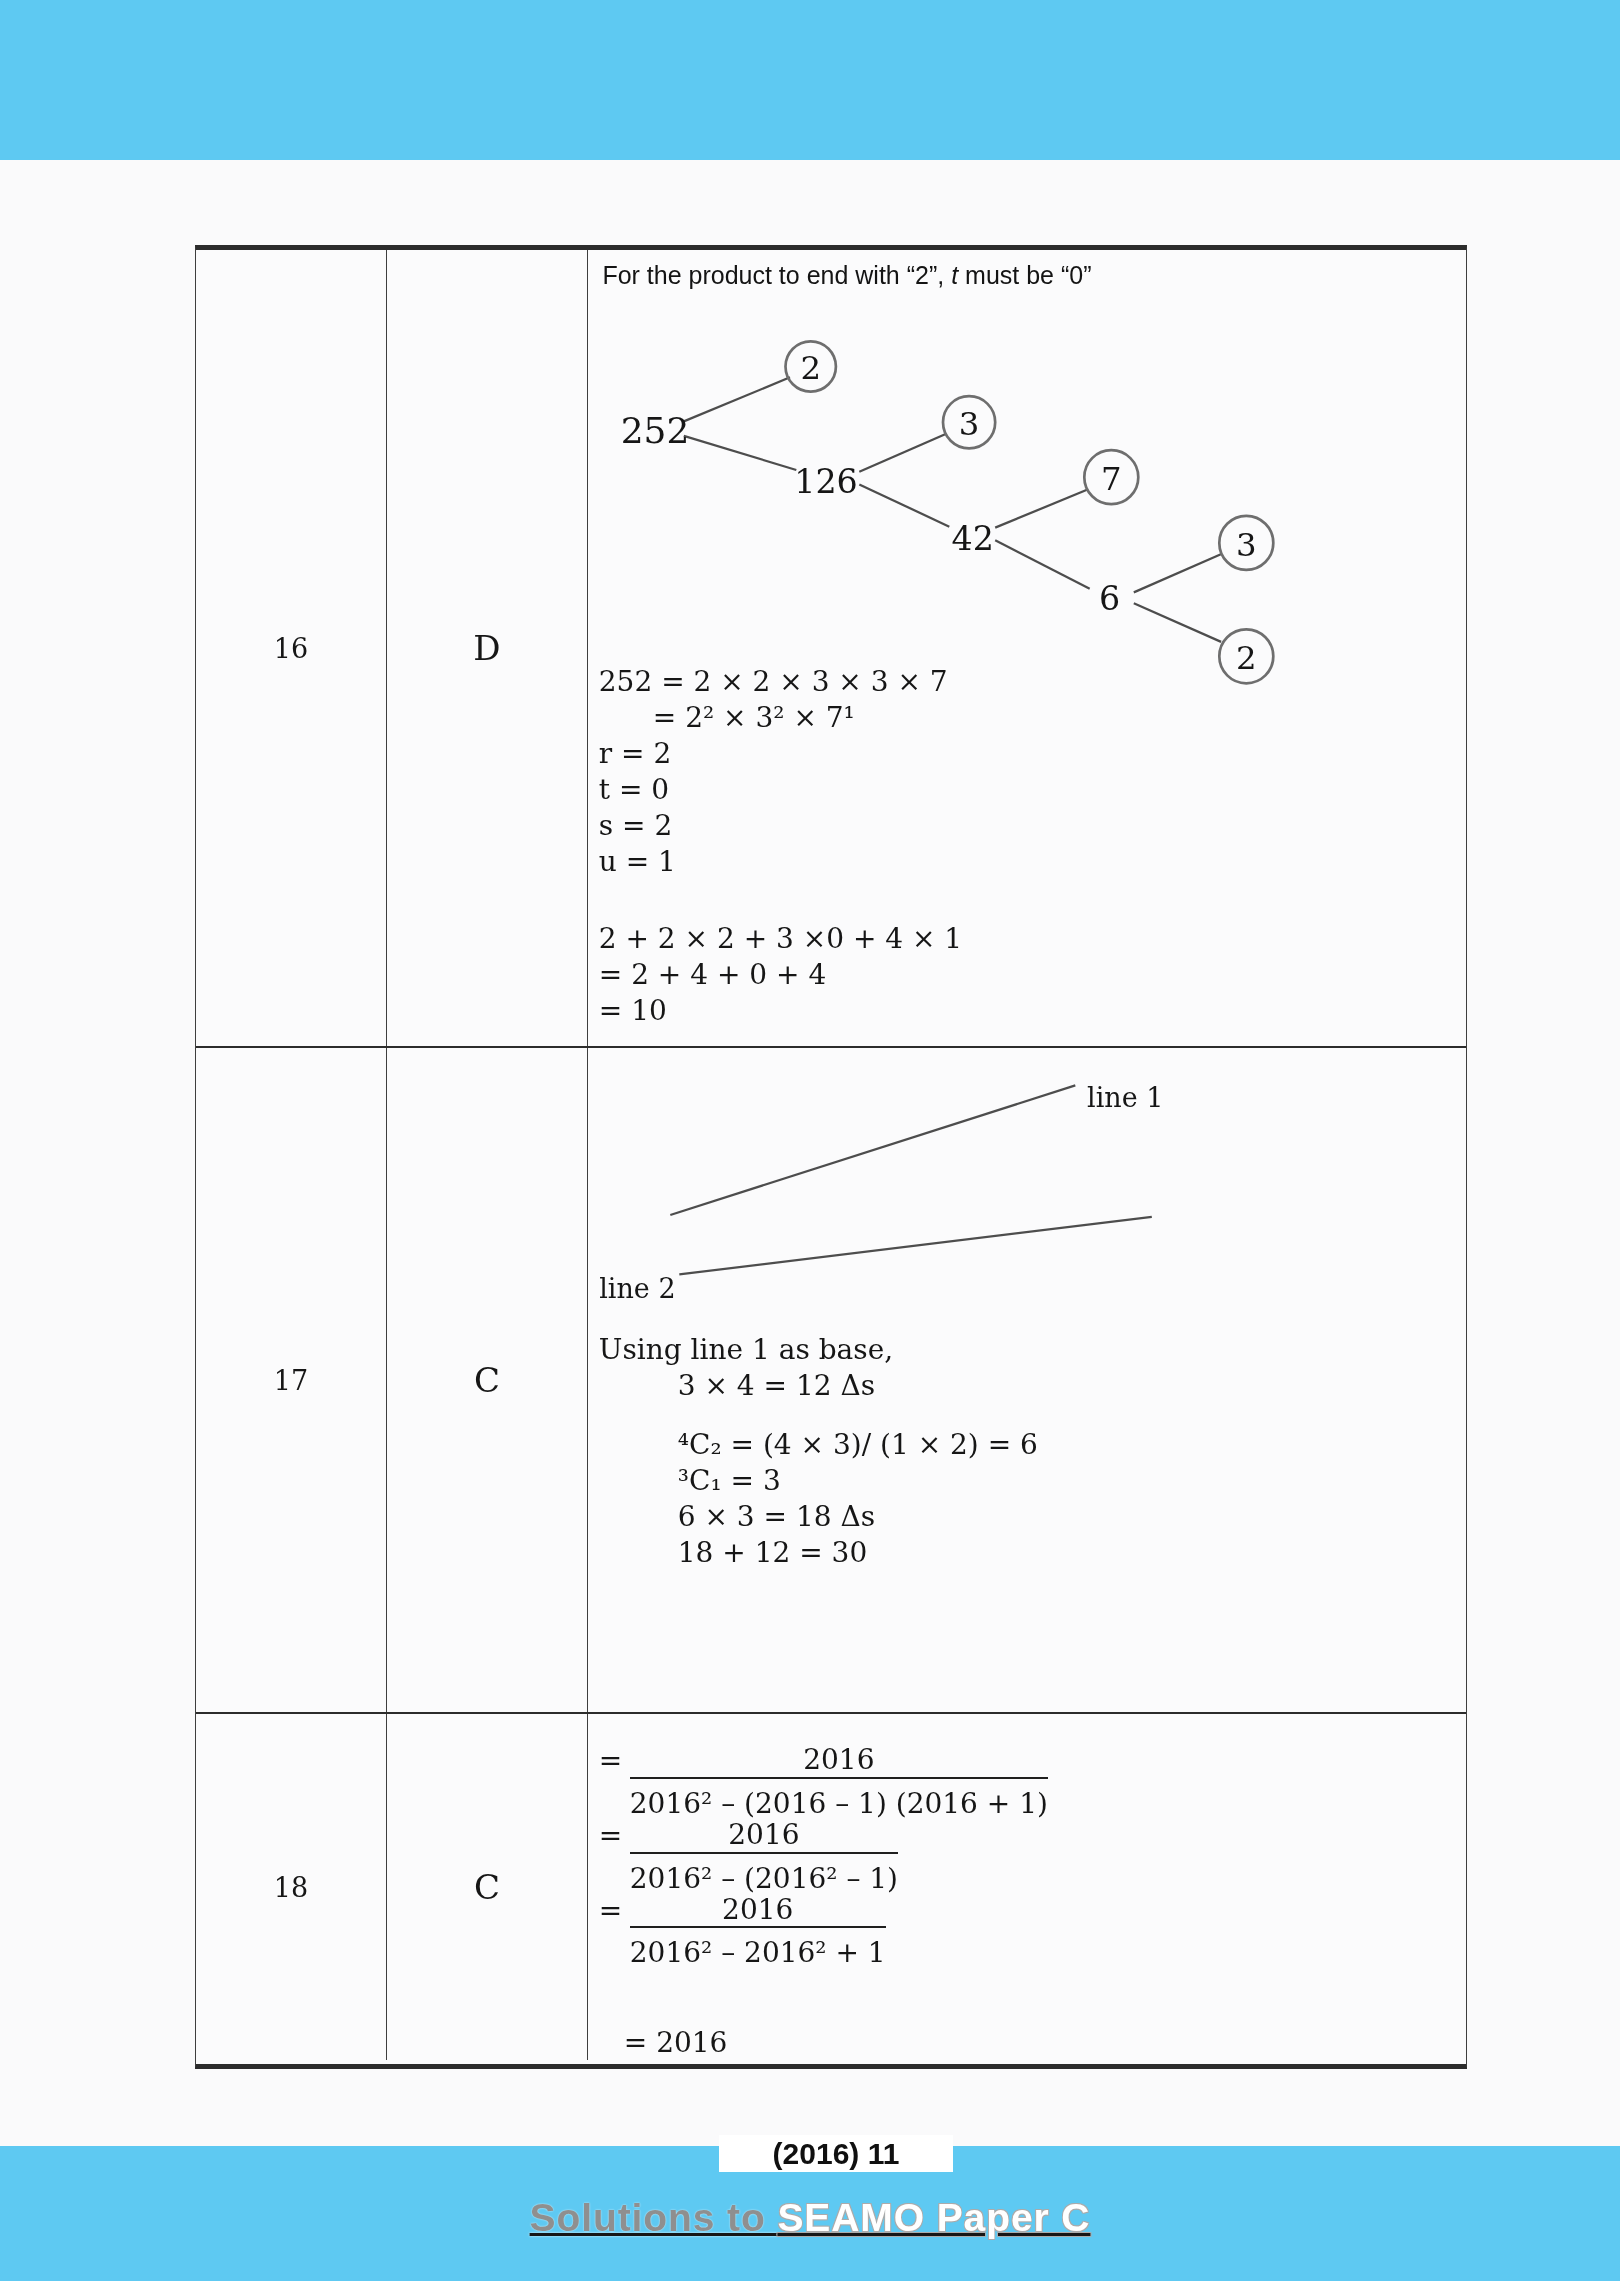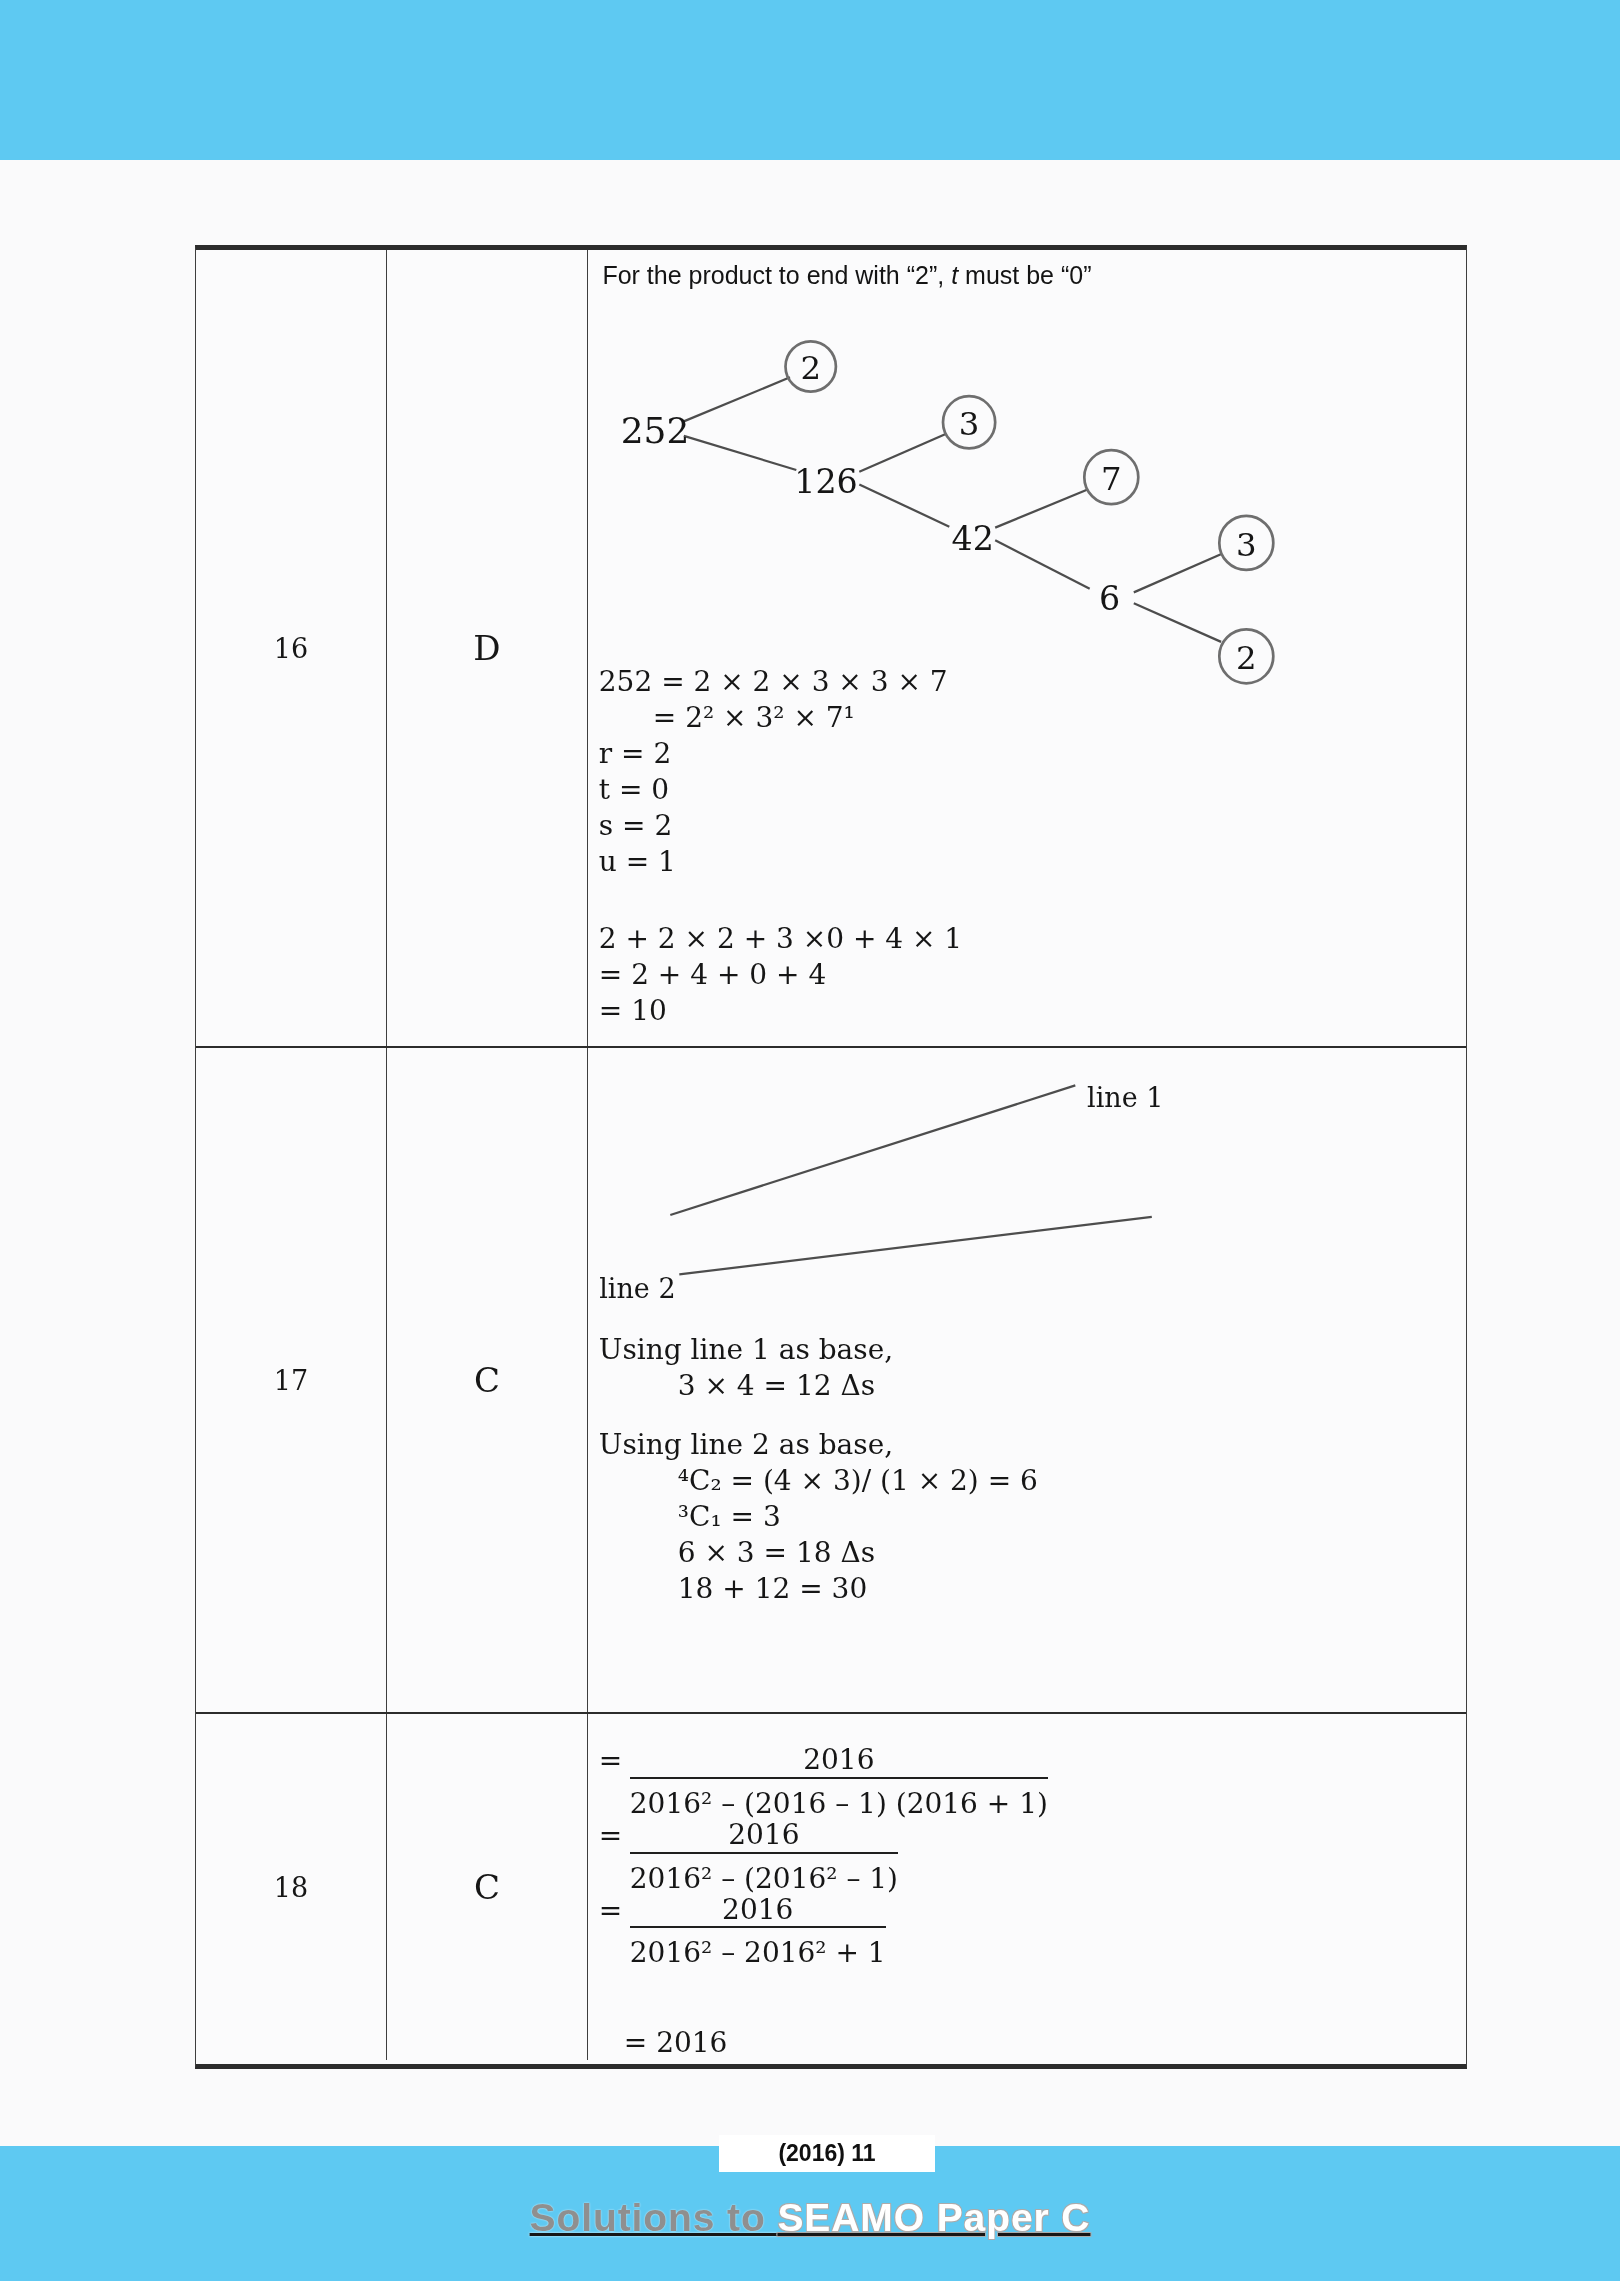--- a/index.html
+++ b/index.html
@@ -44,23 +44,23 @@
   .fracs{position:absolute;left:10.8px;top:30px;font-size:28px;}
   .feq{display:flex;align-items:flex-start;}
   .eq{line-height:34px;width:31px;}
   .frac{display:inline-block;text-align:left;}
   .num{display:block;text-align:center;line-height:31px;padding:0 5.4px 1.8px 5.4px;
        border-bottom:2.7px solid #1f1f1f;}
   .den{display:block;line-height:31px;padding-top:9px;white-space:nowrap;}
   .result{margin-top:57px;line-height:36px;margin-left:25px;}
 
   
-  .footer-box{position:absolute;left:719px;top:2135px;width:216px;height:37px;background:#ffffff;
+  .footer-box{position:absolute;left:719px;top:2135px;width:234px;height:37px;background:#ffffff;
         display:flex;align-items:center;justify-content:center;z-index:2;
-        font-family:"Liberation Sans",sans-serif;font-weight:bold;font-size:23px;color:#101010;}
+        font-family:"Liberation Sans",sans-serif;font-weight:bold;font-size:30px;color:#101010;}
   .footer-title{position:absolute;left:0;top:2196px;width:1620px;text-align:center;z-index:2;
         font-family:"Liberation Sans",sans-serif;font-weight:bold;font-size:39px;letter-spacing:0.9px;text-decoration:underline;}
   .ft-gray{color:#8f8f8f;text-shadow:0 0 1.8px rgba(255,255,255,.8);}
   .ft-white{color:#ffffff;text-shadow:-0.9px -0.9px 0 #ababab,0.9px -0.9px 0 #ababab,-0.9px 0.9px 0 #ababab,0.9px 0.9px 0 #ababab;}
 </style>
 </head>
 <body>
 
 <div class="page">
 
@@ -127,21 +127,20 @@
         <svg class="diagram-svg" width="891" height="297" viewBox="0 0 990 330">
             <line x1="97" y1="170" x2="547" y2="26" stroke="#4d4d4d" stroke-width="2.5"></line>
             <text x="560" y="50" font-size="30" fill="#161616">line 1</text>
             <line x1="107" y1="236" x2="632" y2="172" stroke="#4d4d4d" stroke-width="2.5"></line>
             <text x="18" y="262" font-size="30" fill="#161616">line 2</text>
           </svg>
         <div class="work w17">
           <div class="wl">Using line 1 as base,</div>
           <div class="wl ind88">3 × 4 = 12 Δs</div>
           <div class="wl sp26"></div>
-          <div class="wl">Using line 2 as base,</div>
           <div class="wl ind88">⁴C₂ = (4 × 3)/ (1 × 2) = 6</div>
           <div class="wl ind88">³C₁ = 3</div>
           <div class="wl ind88">6 × 3 = 18 Δs</div>
           <div class="wl ind88">18 + 12 = 30</div>
         </div>
       </div>
     </div>
 
     <div class="t-row row-18 last">
       <div class="c-num">

